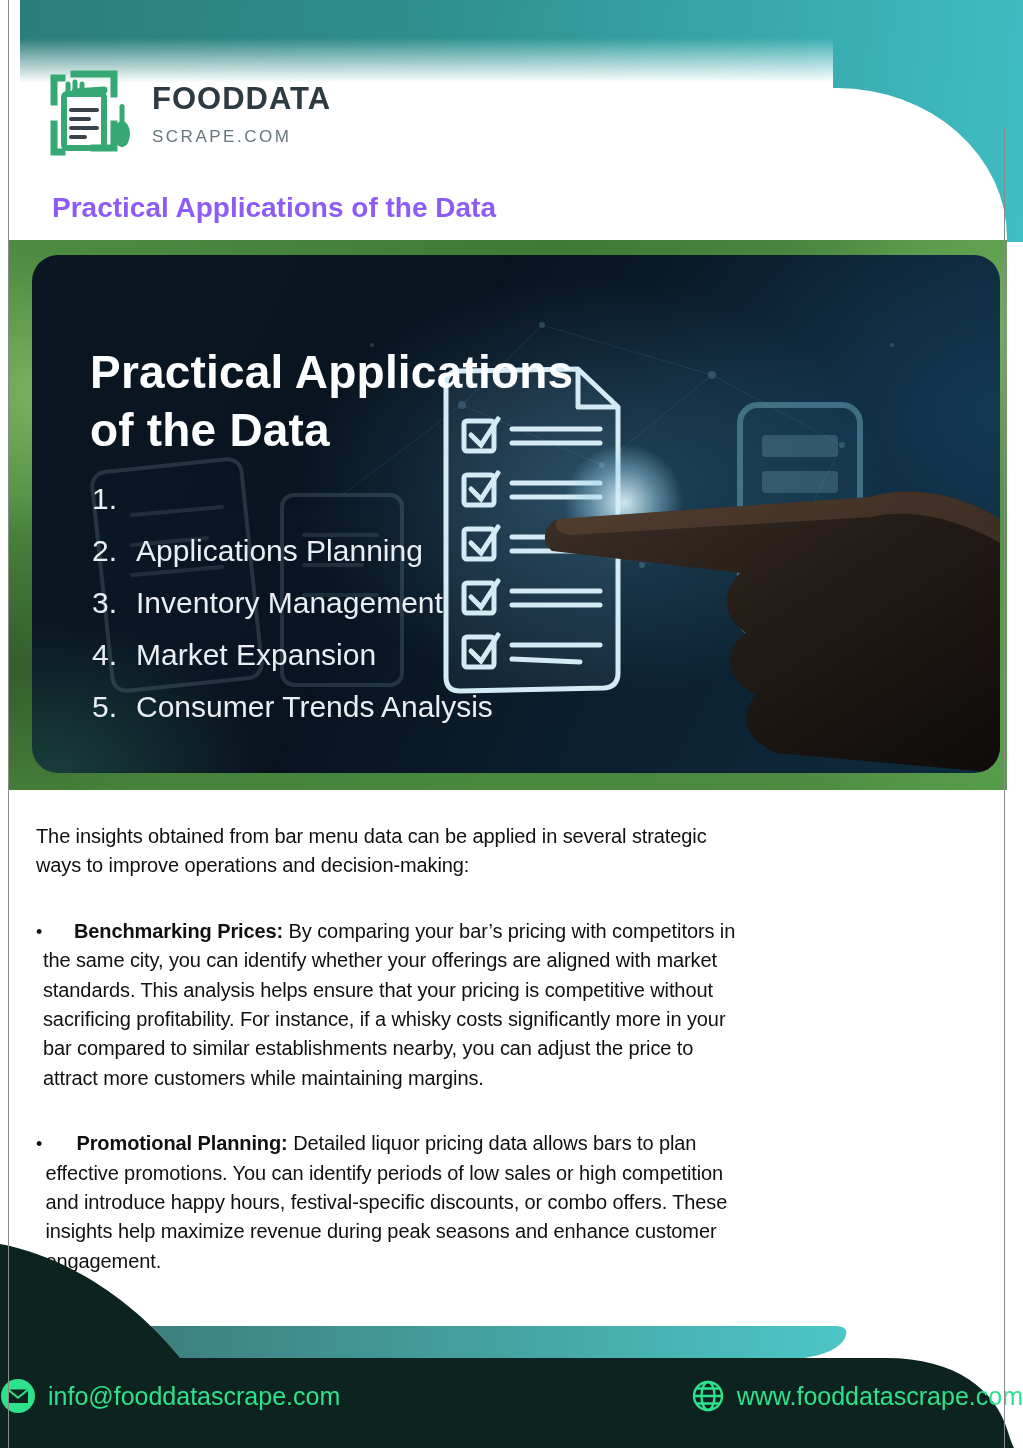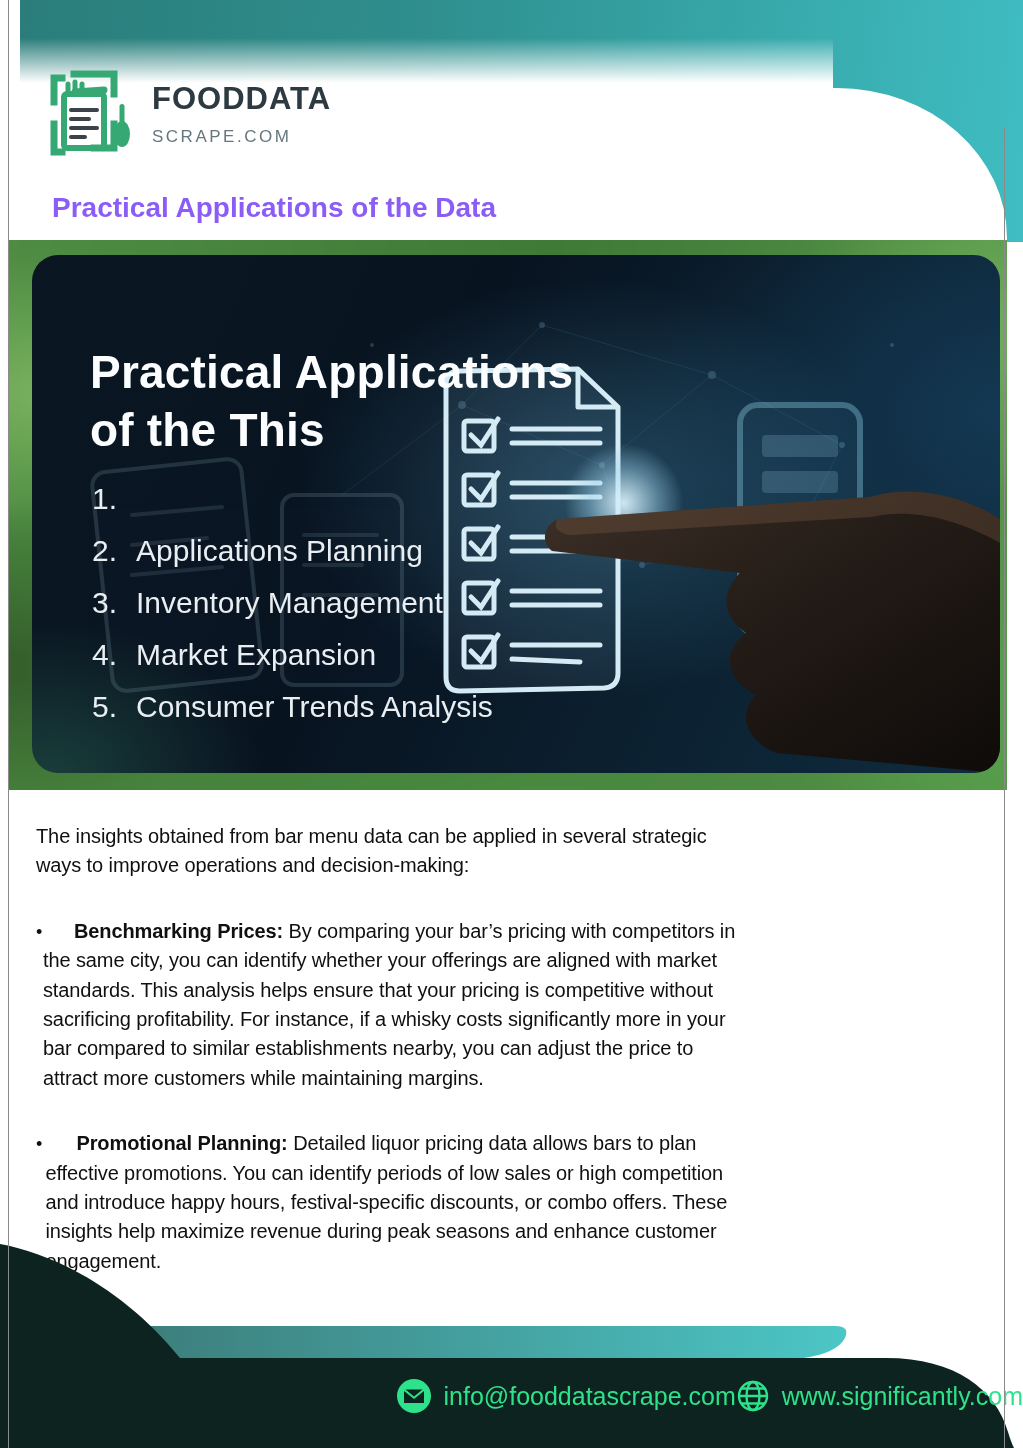--- a/index.html
+++ b/index.html
@@ -71,21 +71,21 @@
       color:#101010; font-size:20px; line-height:1.47; letter-spacing:-0.1px; z-index:2; }
   .intro { margin-bottom:36px; }
   .bullet { display:flex; margin-bottom:36px; }
   .bullet .marker { width:38px; font-size:18px; padding-top:2px; }
   .bullet .b-label { font-weight:700;margin-left:31px; }
   .trailing-dot { margin-top:-12px; font-size:18px; }
 
   
   .footer { position:absolute; left:0; bottom:0; width:1023px; height:210px; z-index:40; }
   .footer svg.footer-shapes { position:absolute; inset:0; }
-  .contacts { position:absolute; left:0; right:0; bottom:34px; display:flex; justify-content:flex-end;
+  .contacts { position:absolute; left:0; right:0; bottom:34px; display:flex; justify-content:space-between;
       align-items:center; z-index:41; }
   .contact { display:flex; align-items:center; gap:12px; font-size:25px; color:#2ee28b; }
   .contact svg { display:block; }
 </style>
 </head>
 <body>
 
 <div class="page">
 
   <div class="top-band">
@@ -231,21 +231,21 @@
              C282 228 284 256 316 272
              C298 290 304 316 336 330
              L560 350 L560 96
              C520 70 468 62 430 74
              L118 96 Z"></path>
         <path fill="rgba(120,90,65,0.35)" d="M118 96 L430 74 C468 62 520 70 560 96 L560 120 C510 92 466 86 432 94 L130 112 C118 110 112 104 118 96 Z"></path>
       </svg>
 
       <div class="hero-title">
         <div>Practical Applications</div>
-        <div>of the This</div>
+        <div>of the Data</div>
       </div>
       <div class="hero-list">
         <div class="hero-item">
           <span class="num">1.</span>
         </div>
         <div class="hero-item">
           <span class="num">2.</span>
           <span>Applications Planning</span>
         </div>
         <div class="hero-item">
@@ -303,20 +303,20 @@
         <span>info@fooddatascrape.com</span>
       </div>
       <div class="contact">
         <svg width="34" height="34" viewBox="0 0 34 34">
           <g stroke="#2ee28b" stroke-width="2.4" fill="none">
             <circle cx="17" cy="17" r="14"></circle>
             <ellipse cx="17" cy="17" rx="6.5" ry="14"></ellipse>
             <path d="M3 17 L31 17 M5 9.5 L29 9.5 M5 24.5 L29 24.5"></path>
           </g>
         </svg>
-        <span>www.significantly.com</span>
+        <span>www.fooddatascrape.com</span>
       </div>
     </div>
   </div>
 
   <div class="side-line left"></div>
   <div class="side-line right"></div>
 </div>
 
 </body></html>

